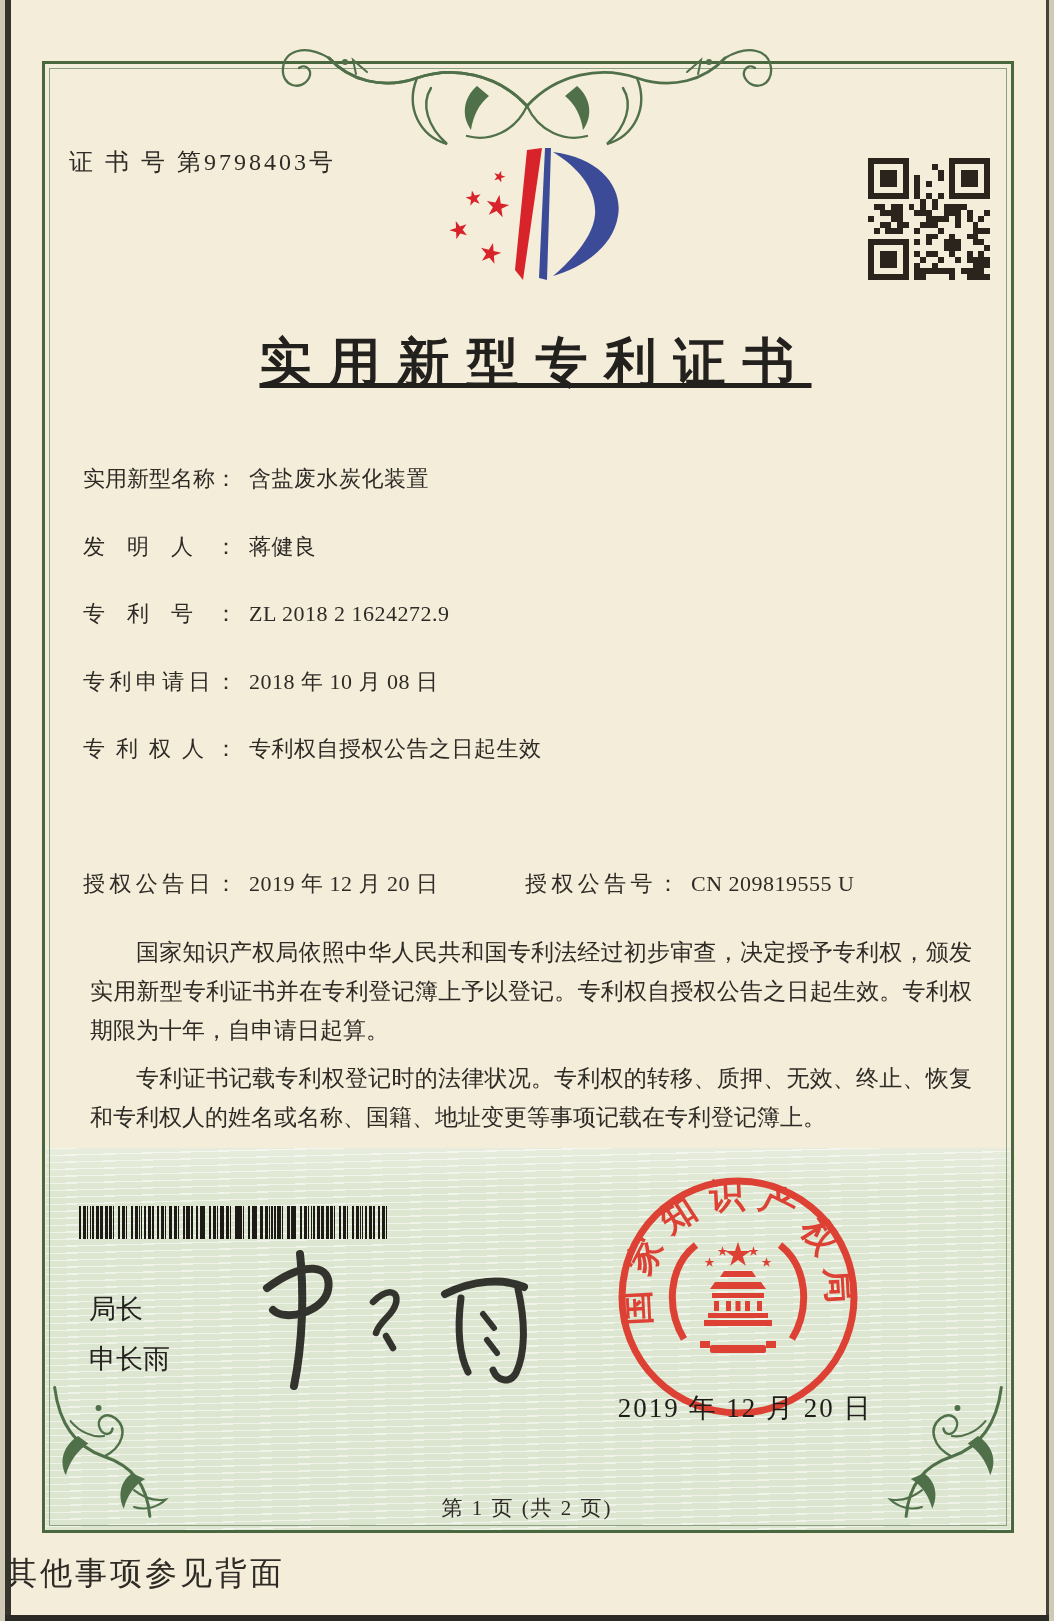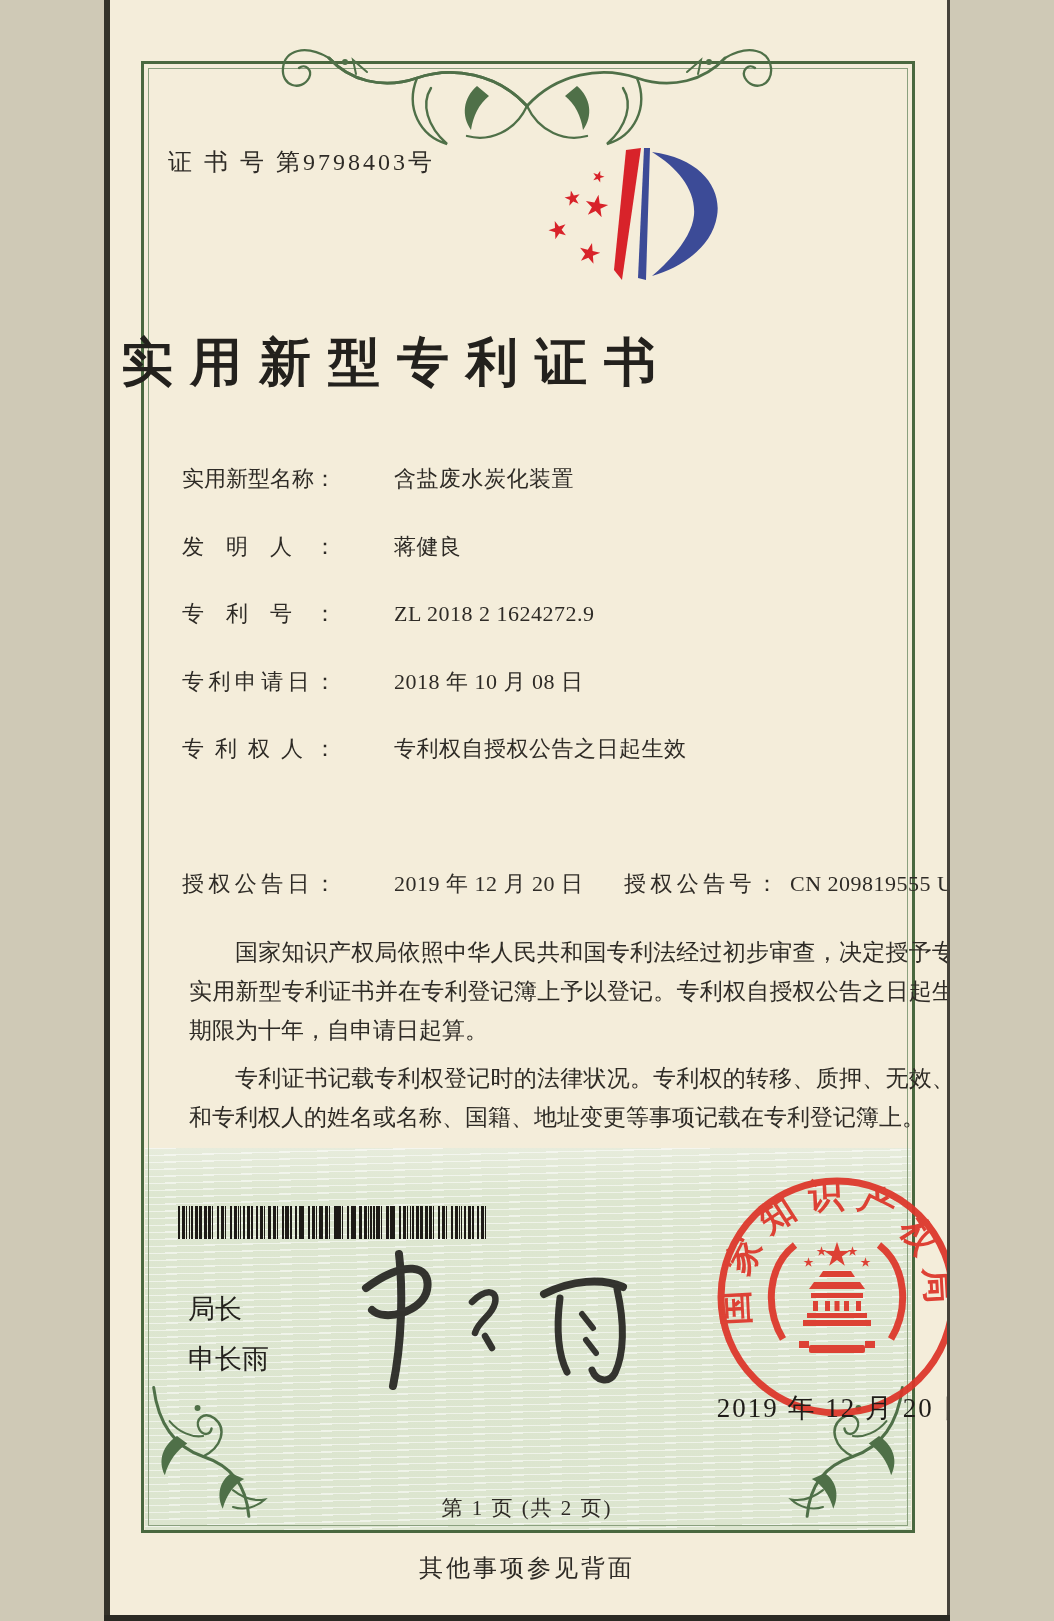--- a/index.html
+++ b/index.html
@@ -1,17 +1,17 @@
 <!DOCTYPE html>
 <html><head>
 <meta charset="utf-8">
 <style>
   html,body{margin:0;padding:0;background:#cfc9b6;}
   .page{
-    position:relative;width:846px;height:1621px;margin:0 auto;
+    position:relative;width:1044px;height:1621px;margin:0 auto;
     background:#f4edda;overflow:hidden;
     font-family:"Liberation Serif","DejaVu Serif",serif;color:#2e2b26;
   }
   
   .edge-left{position:absolute;left:0;top:0;width:6px;height:100%;background:#35332b;}
   .edge-right{position:absolute;right:0;top:0;width:3px;height:100%;background:#45423a;}
   .edge-bottom{position:absolute;left:0;bottom:0;width:100%;height:6px;background:#2b2a24;}
   
   .green-band{
     position:absolute;left:41px;right:39px;top:1148px;height:384px;
@@ -27,41 +27,41 @@
   .ornament.bl{left:45px;top:1380px;}
   .ornament.br{right:43px;top:1380px;}
   .cert-no{position:absolute;left:64px;top:146px;font-size:24px;letter-spacing:3px;}
   .logo{position:absolute;left:418px;top:130px;}
   .qr{
     position:absolute;left:863px;top:158px;width:122px;height:122px;
     display:grid;grid-template-columns:repeat(21,1fr);grid-template-rows:repeat(21,1fr);
   }
   .qr div{background:transparent;} .qr div.qm{background:#2b241c;}
   .title{
-    position:absolute;left:0;top:328px;width:100%;
-    font-size:52px;font-weight:700;letter-spacing:17px;padding-left:17px;box-sizing:border-box;color:#23211d;
+    position:absolute;left:0;top:328px;width:100%;text-align:center;
+    font-size:52px;font-weight:700;letter-spacing:17px;padding-left:17px;box-sizing:border-box;color:#23211d;text-decoration:underline;
   }
-  .frow{position:absolute;left:78px;display:flex;align-items:baseline;font-size:22px;white-space:nowrap;gap:46px;}
+  .frow{position:absolute;left:78px;display:flex;align-items:baseline;font-size:22px;white-space:nowrap;}
   .flabel{display:inline-block;width:154px;text-align:justify;text-align-last:justify;}
   .fvalue{margin-left:12px;letter-spacing:.5px;text-align:center;}
   .pair2{position:absolute;left:442px;top:0;display:flex;align-items:baseline;}
   .paras{position:absolute;left:76px;top:924px;width:900px;font-size:23px;line-height:39px;text-align:justify;}
   .paras p{margin:9px;text-indent:2em;}
   .director{position:absolute;left:84px;top:1284px;font-family:Liberation Serif, serif;font-size:27px;line-height:50px;color:#24221e;}
   .signature{position:absolute;left:232px;top:1240px;}
   .barcode{
     position:absolute;left:74px;top:1206px;width:308px;height:33px;
     background:
       repeating-linear-gradient(90deg,#1d1a16 0 2px,transparent 2px 4px,#1d1a16 4px 7px,transparent 7px 8px,#1d1a16 8px 9px,transparent 9px 13px),
       repeating-linear-gradient(90deg,transparent 0 5px,#1d1a16 5px 7px,transparent 7px 11px,#1d1a16 11px 12px,transparent 12px 17px);
   }
   .seal{position:absolute;left:608px;top:1172px;opacity:.93;}
   .seal-date{position:absolute;left:600px;top:1390px;width:280px;text-align:center;font-size:27px;letter-spacing:2px;color:#1f1d19;}
   .page-indicator{position:absolute;left:0;top:1482px;width:100%;text-align:center;font-size:21px;letter-spacing:2px;margin-top:12px;}
-  .back-note{position:absolute;left:0;top:1552px;width:100%;text-align:center;font-size:24px;letter-spacing:3px;}
+  .back-note{position:absolute;left:0;top:1552px;width:100%;text-align:left;font-size:32px;letter-spacing:3px;}
   svg text.sealtxt{font-size:35px;font-weight:700;letter-spacing:12px;fill:#dd3529;font-family:"Liberation Serif",serif;}
 </style>
 </head>
 <body>
 
 <div class="page">
 
   <svg width="0" height="0" style="position:absolute" aria-hidden="true">
     <defs>
       <symbol id="star" viewBox="-1.05 -1.05 2.1 2.1">

